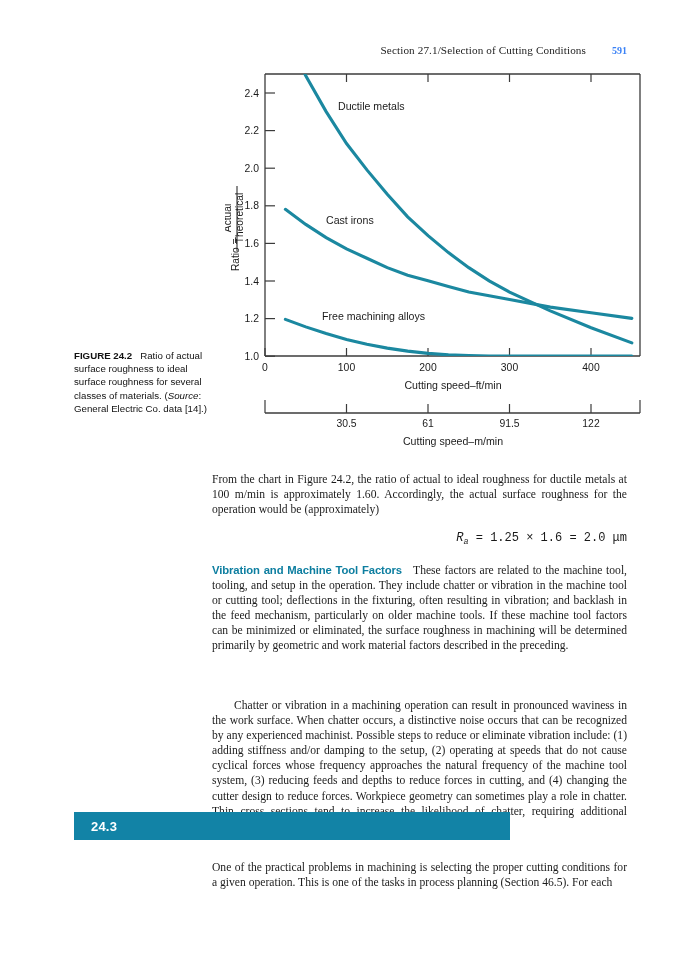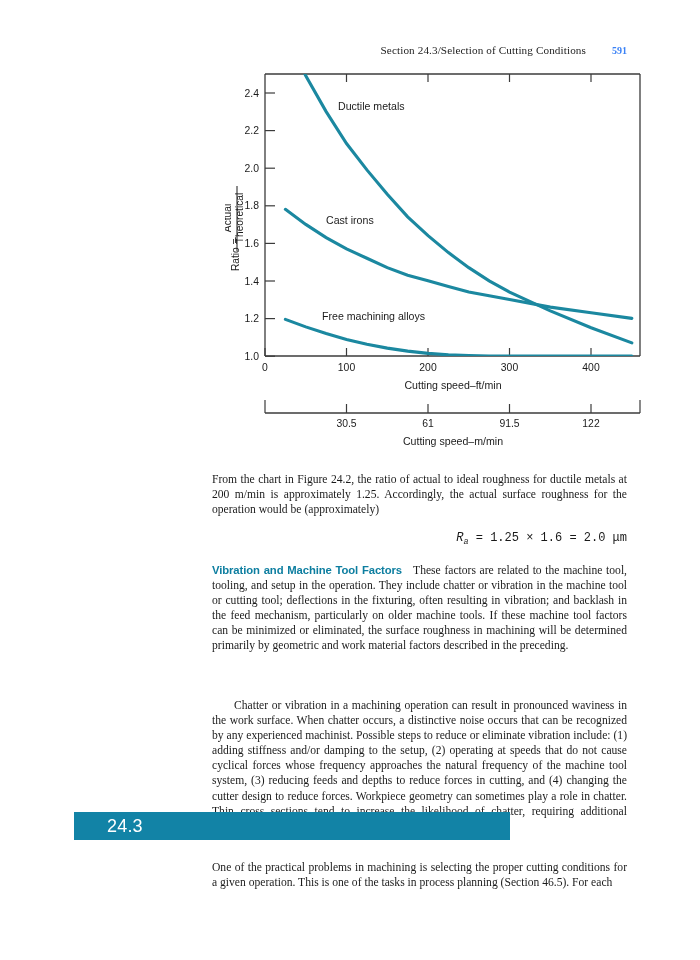--- a/index.html
+++ b/index.html
@@ -114,48 +114,52 @@
     top: 812px;
     width: 436px;
     height: 28px;
     background: #1283a6;
     display: flex;
     align-items: center;
     overflow: hidden;
   }
   .section-num {
     font-family: "Liberation Sans", sans-serif;
-    font-weight: normal;
-    font-size: 18px;
+    font-weight: bold;
+    font-size: 13px;
     color: #ffffff;
-    margin-left: 33px;
+    margin-left: 17px;
     letter-spacing: 0.2px;
   }
   .section-title {
     font-family: "Liberation Sans", sans-serif;
     font-weight: bold;
     font-size: 15.4px;
     color: #ffffff;
     margin-left: 19px;
     letter-spacing: 0.55px;
     white-space: nowrap;
   }
 
   .p4 { top: 860px; }
 </style>
 </head>
 <body>
 
 <div class="running-head">
-  <span class="rh-text">Section 24.3/Selection of Cutting Conditions</span>
+  <span class="rh-text">Section 27.1/Selection of Cutting Conditions</span>
   <span class="rh-page">591</span>
 </div>
 
 <div class="figure-wrap">
 
+  <div class="figure-caption">
+    <b>FIGURE 24.2</b>&nbsp;&nbsp;&nbsp;<span>Ratio of actual surface roughness to ideal surface roughness for several classes of materials.</span>
+    <span>(</span><i>Source</i><span>: General Electric Co. data [14].)</span>
+  </div>
 
   <div class="chart">
     <svg width="420" height="390" viewBox="0 0 420 390">
 
       <g>
         <line x1="40" y1="8" x2="415" y2="8" stroke="#3b3b3b" stroke-width="1.3"></line>
         <line x1="40" y1="8" x2="40" y2="290" stroke="#3b3b3b" stroke-width="1.3"></line>
         <line x1="40" y1="290" x2="415" y2="290" stroke="#3b3b3b" stroke-width="1.3"></line>
         <line x1="415" y1="8" x2="415" y2="290" stroke="#3b3b3b" stroke-width="1.3"></line>
       </g>
@@ -247,21 +251,21 @@
       <g font-family="Liberation Sans, sans-serif" font-size="10.6" fill="#1b1b1b">
         <text x="113" y="44">Ductile metals</text>
         <text x="101" y="158">Cast irons</text>
         <text x="97" y="254">Free machining alloys</text>
       </g>
     </svg>
   </div>
 </div>
 
 <div class="body-col p1">
-  <span>From the chart in Figure 24.2, the ratio of actual to ideal roughness for ductile metals at 200 m/min is approximately 1.25. Accordingly, the actual surface roughness for the operation would be (approximately)</span>
+  <span>From the chart in Figure 24.2, the ratio of actual to ideal roughness for ductile metals at 100 m/min is approximately 1.60. Accordingly, the actual surface roughness for the operation would be (approximately)</span>
 </div>
 
 <div class="eq">
   <i>R</i><sub>a</sub>
   <span>= 1.25 × 1.6 = 2.0 μm</span>
 </div>
 
 <div class="body-col p2">
   <span class="runin">Vibration and Machine Tool Factors</span><span class="runin-gap"></span><span>These factors are related to the machine tool, tooling, and setup in the operation. They include chatter or vibration in the machine tool or cutting tool; deflections in the fixturing, often resulting in vibration; and backlash in the feed mechanism, particularly on older machine tools. If these machine tool factors can be minimized or eliminated, the surface roughness in machining will be determined primarily by geometric and work material factors described in the preceding.</span>
 </div>

